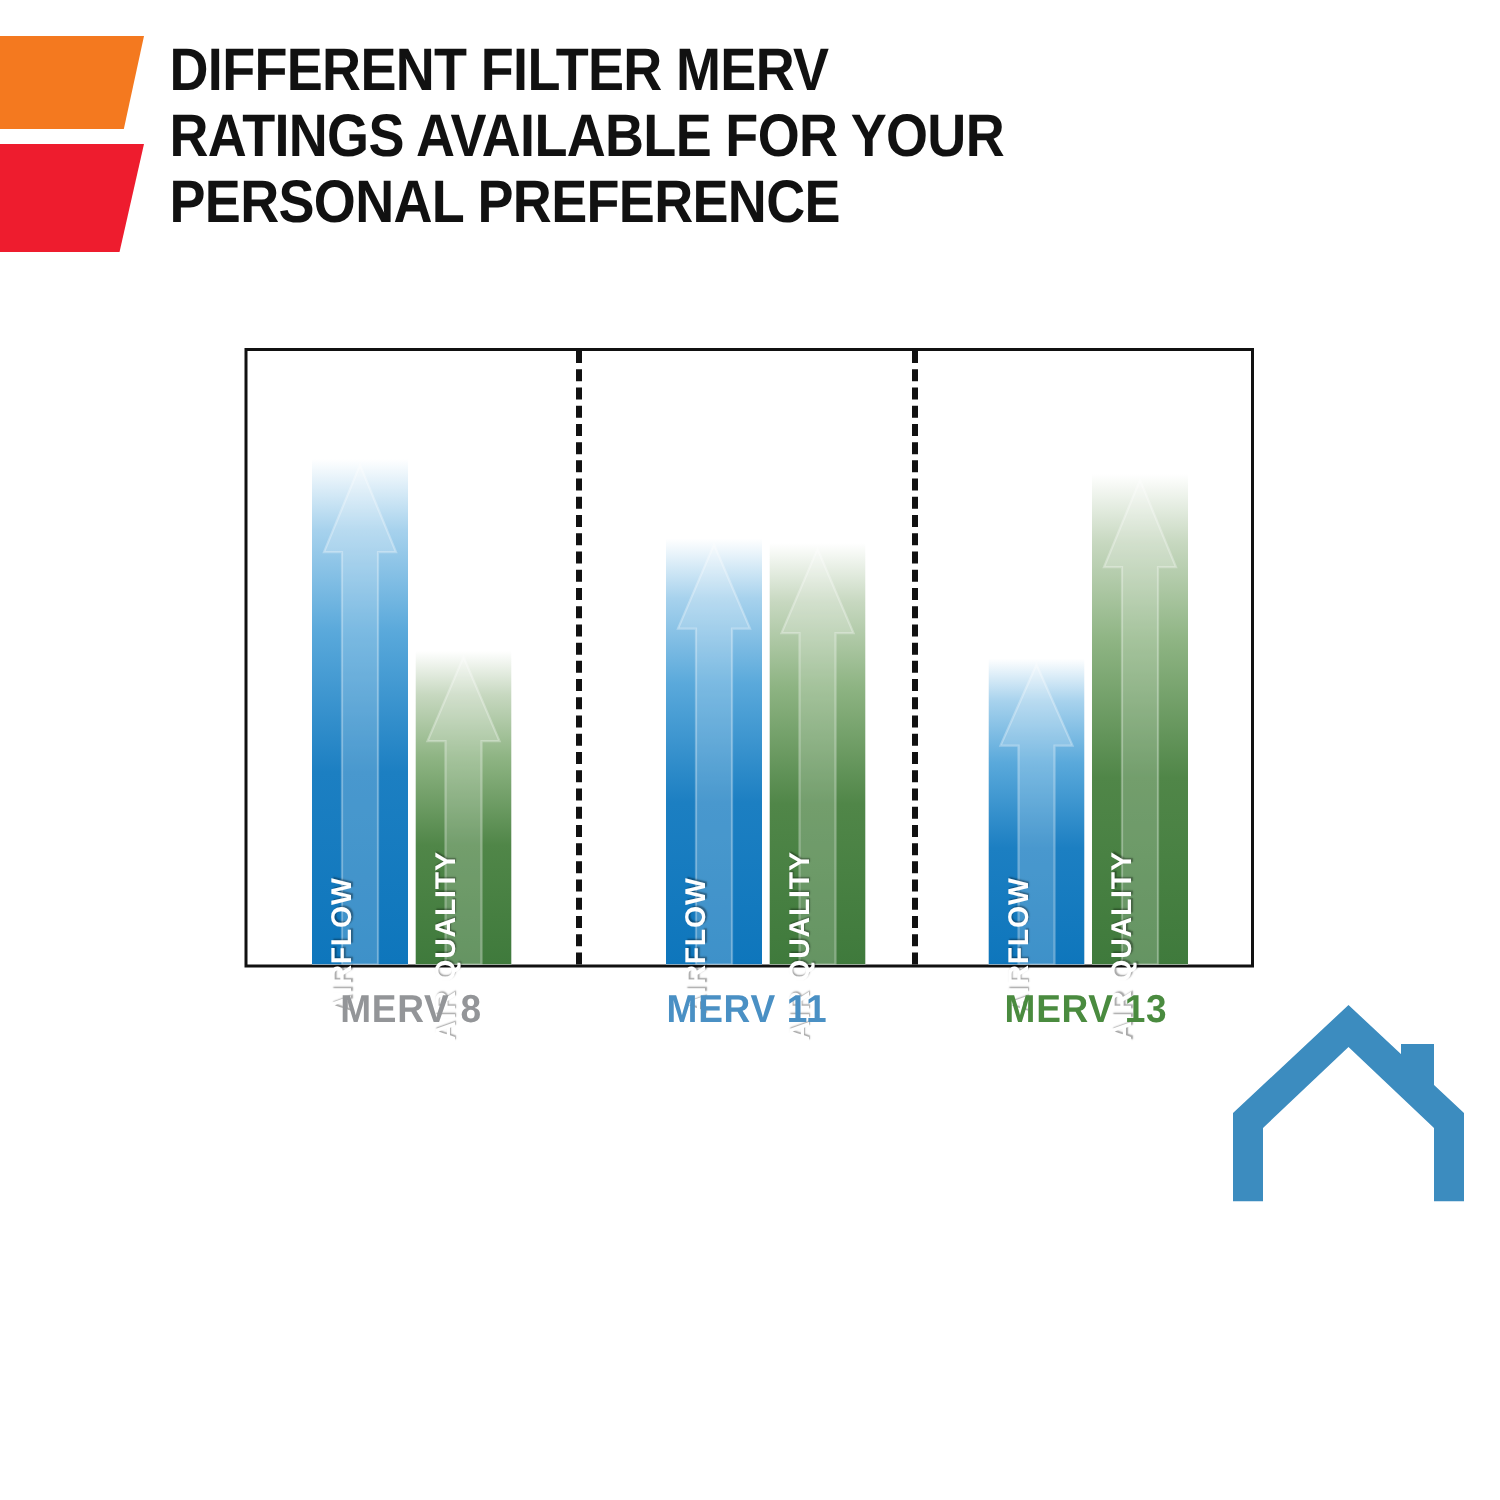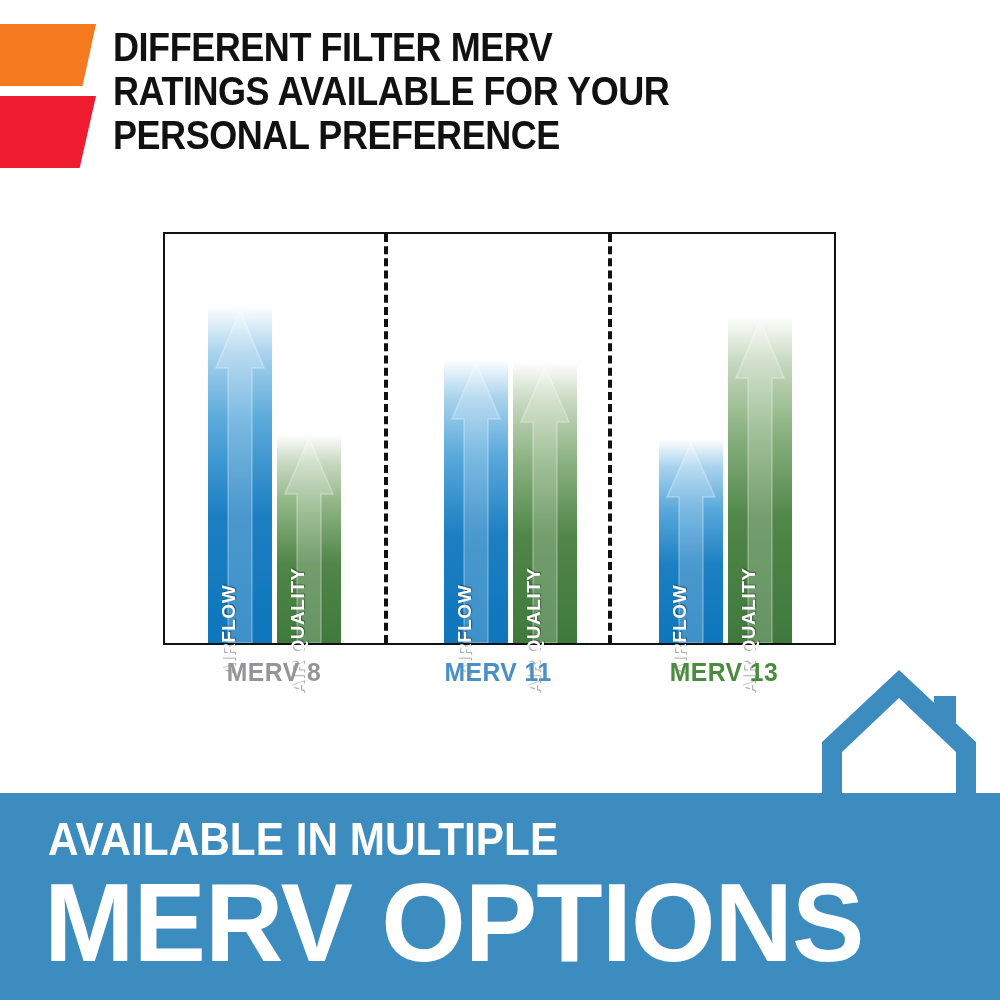--- a/index.html
+++ b/index.html
@@ -261,18 +261,14 @@
   <div class="merv-label" style="left:387px;top:657px;width:222px;color:#4A90C4;">MERV 11</div>
   <div class="merv-label" style="left:611px;top:657px;width:226px;color:#4A8B3F;">MERV 13</div>
 
   <div class="house">
     <svg viewBox="0 0 162 135" preserveAspectRatio="none">
       <path d="M81 4 L158 76 L158 135 L138 135 L138 86 L81 32 L24 86 L24 135 L4 135 L4 76 Z" fill="#3C8CBF"></path>
       <rect x="116" y="30" width="22" height="34" fill="#3C8CBF"></rect>
     </svg>
   </div>
 
-  <div class="banner">
-    <div class="banner-line1">AVAILABLE IN MULTIPLE</div>
-    <div class="banner-line2">MERV OPTIONS</div>
-  </div>
 
 </div>
 
 </body></html>

